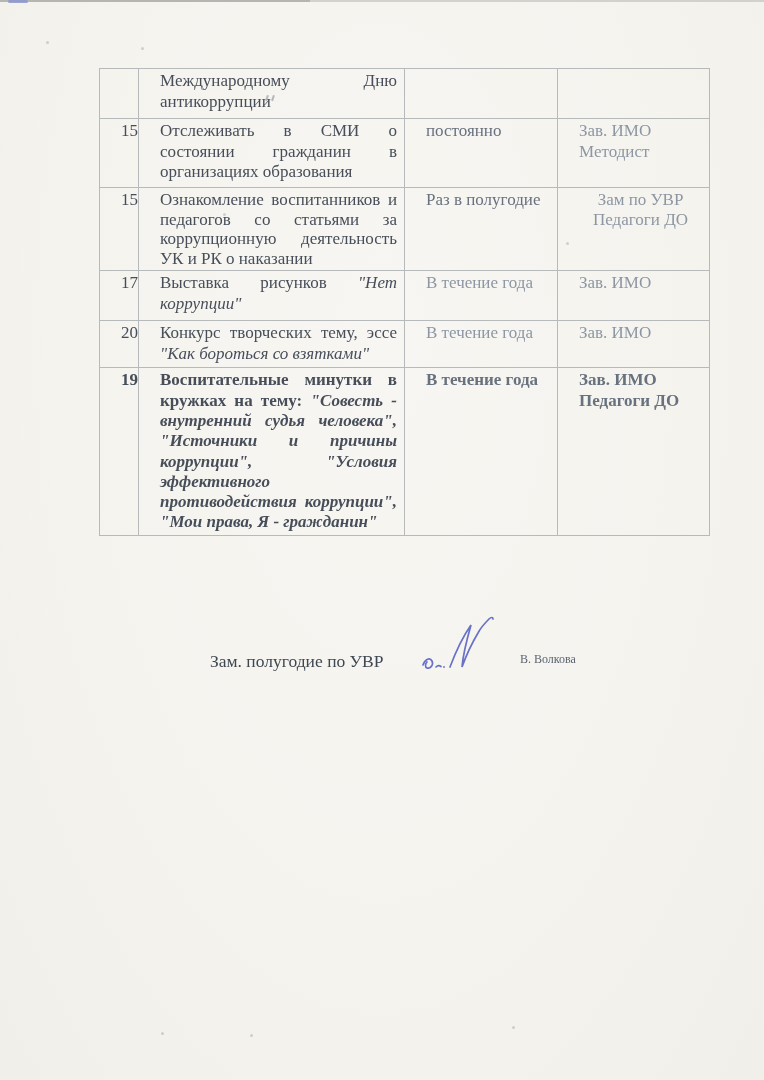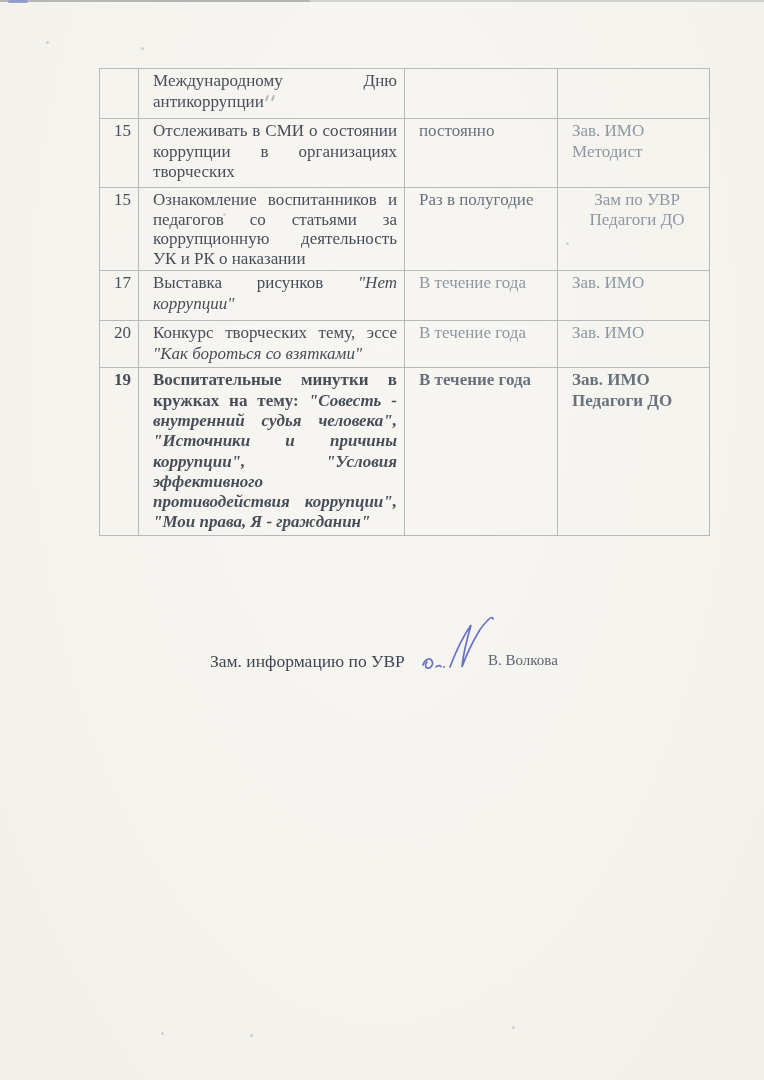--- a/index.html
+++ b/index.html
@@ -26,41 +26,41 @@
     position:absolute;left:99px;top:68px;
     width:610px;
     border-collapse:collapse;
     table-layout:fixed;
   }
   table.doc td{
     border:1px solid #b6baba;
     vertical-align:top;
     font-size:17px;
     line-height:20.5px;
-    padding:2px 7px 2px 14px;
+    padding:2px 7px 2px 21px;
     overflow:hidden;
   }
   td.c-num{text-align:right;padding:2px 2px;}
   td.c-act{text-align:justify;}
   td.c-per,td.c-res{white-space:pre-line;}
   td.ctr{text-align:center;}
   .it{font-style:italic;}
   .ink{color:#474e59;}
   .mid{color:#68717e;}
   .faded{color:#8d97a3;}
   tr.r-cont td{height:45px;}
   tr.r-15 td{height:64px;}
   tr.r-16 td{height:78px;line-height:19.6px;}
   tr.r-17 td{height:45px;}
   tr.r-18 td{height:42px;}
   tr.r-19 td{height:163px;line-height:20.3px;font-weight:bold;}
   tr.r-20 td{height:110px;line-height:21.5px;}
   
   .footer-title{position:absolute;left:210px;top:651px;font-size:17.5px;color:#3f4752;}
-  .footer-name{position:absolute;left:488px;top:652px;font-size:15px;color:#5b6470;}
+  .footer-name{position:absolute;left:520px;top:652px;font-size:12px;color:#5b6470;}
   .signature{position:absolute;left:416px;top:616px;width:92px;height:66px;}
 </style>
 </head>
 <body>
 
 <div class="page">
 
   <div class="scan-top-line"></div>
   <div class="scan-top-line-dark"></div>
   <div class="scan-blue-dash"></div>
@@ -84,21 +84,21 @@
     </colgroup>
     <tbody>
       <tr class="r-cont">
         <td class="c-num ink"></td>
         <td class="c-act ink"><span>Международному Дню антикоррупции</span><span class="it"></span></td>
         <td class="c-per ink"></td>
         <td class="c-res ink"></td>
       </tr>
       <tr class="r-15">
         <td class="c-num ink">15</td>
-        <td class="c-act ink"><span>Отслеживать в СМИ о состоянии коррупции в организациях творческих</span><span class="it"></span></td>
+        <td class="c-act ink"><span>Отслеживать в СМИ о состоянии гражданин в организациях образования</span><span class="it"></span></td>
         <td class="c-per mid">постоянно</td>
         <td class="c-res faded">Зав. ИМО
 Методист</td>
       </tr>
       <tr class="r-16">
         <td class="c-num ink">15</td>
         <td class="c-act ink"><span>Ознакомление воспитанников и педагогов со статьями за коррупционную деятельность УК и РК о наказании</span><span class="it"></span></td>
         <td class="c-per mid">Раз в полугодие</td>
         <td class="c-res faded ctr">Зам по УВР
 Педагоги ДО</td>
@@ -118,21 +118,21 @@
       <tr class="r-19">
         <td class="c-num ink">19</td>
         <td class="c-act ink"><span>Воспитательные минутки в кружках на тему: </span><span class="it">"Совесть - внутренний судья человека", "Источники и причины коррупции", "Условия эффективного противодействия коррупции", "Мои права, Я - гражданин"</span></td>
         <td class="c-per mid">В течение года</td>
         <td class="c-res mid">Зав. ИМО
 Педагоги ДО</td>
       </tr>
     </tbody>
   </table>
 
-  <div class="footer-title">Зам. информацию по УВР</div>
+  <div class="footer-title">Зам. полугодие по УВР</div>
 
   <svg class="signature" viewBox="0 0 92 66">
     <g fill="none" stroke="#5a63c4" stroke-width="1.7" stroke-linecap="round" opacity="0.9">
       <path d="M7,49 c2,-6 7,-8 9,-4 c2,4 -2,8 -5,7 c-2,-1 -2,-4 0,-6"></path>
       <path d="M20,51 c1.5,-1.5 3.5,-1.5 5,-0.5"></path>
       <circle cx="28" cy="51" r="0.9" fill="#5a63c4" stroke="none"></circle>
       <path d="M34,51 C40,35 48,19 55,9 C51,23 47,39 46,51 C50,40 56,27 62,17 C64,13 68,8 73,3 C75,1 77,1 77,3"></path>
     </g>
   </svg>
 

